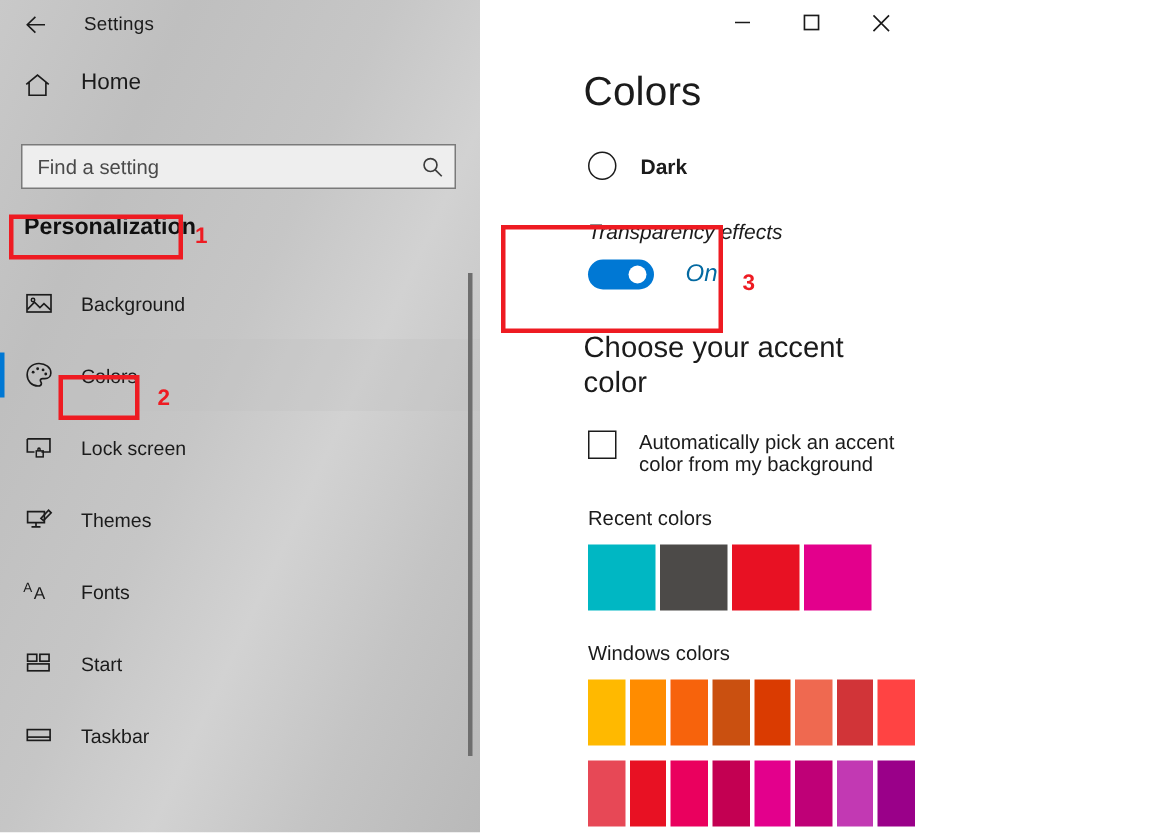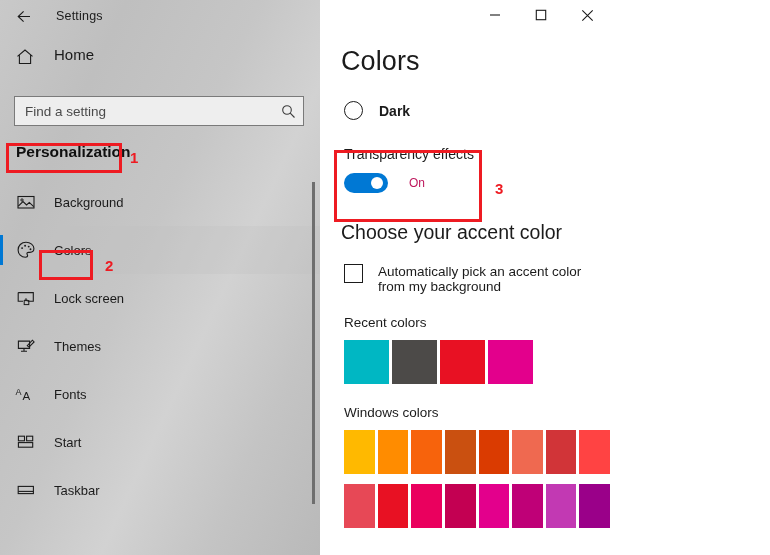--- a/index.html
+++ b/index.html
@@ -7,20 +7,21 @@
     width: 770px; height: 555px;
     overflow: hidden;
     font-family: "Liberation Sans", sans-serif;
     background: #ffffff;
   }
   #app {
     position: relative;
     width: 610px; height: 555px;
     display: flex;
     background: #ffffff;
+    gap: 48px;
   }
 
   
   #sidebar {
     position: relative;
     width: 320px; height: 555px;
     background: linear-gradient(115deg, #c9c9c9 0%, #bfbfbf 22%, #c6c6c6 45%, #d2d2d2 62%, #c4c4c4 80%, #b9b9b9 100%);
     flex: 0 0 320px;
     overflow: hidden;
   }
@@ -160,40 +161,41 @@
     border: 1.6px solid #1b1b1b;
     border-radius: 50%;
     background: #fff;
     flex: 0 0 19px;
   }
   .radio-row .lbl { font-size: 14px; color: #1b1b1b; margin-left: 16px; font-weight: bold; }
 
   .tr-label {
     font-size: 14px; color: #1b1b1b;
     margin: 26px 0 0 24px;
+    font-style: italic;
   }
   .toggle-row {
     display: flex; align-items: center;
     margin: 11px 0 0 24px;
   }
   .toggle {
     width: 44px; height: 20px;
     border-radius: 10px;
     background: #0078d4;
     position: relative;
     flex: 0 0 44px;
   }
   .toggle .knob {
     position: absolute;
     width: 12px; height: 12px;
     border-radius: 50%;
     background: #ffffff;
     top: 4px; right: 5px;
   }
-  .toggle-row .lbl { font-size: 12px; color: #be185d; margin-left: 21px; }
+  .toggle-row .lbl { font-size: 16px; color: #0369a1; margin-left: 21px; font-style: italic; }
 
   .section-head {
     font-size: 19.5px;
     color: #1b1b1b;
     margin: 28px 0 0 21px;
   }
 
   .check-row {
     display: flex; align-items: flex-start;
     margin: 20px 12px 0 24px;

